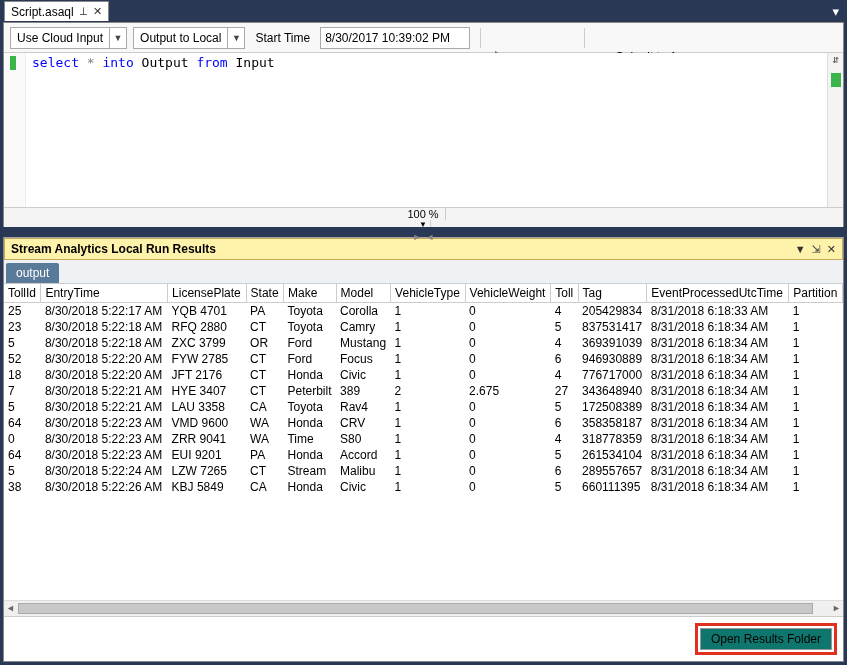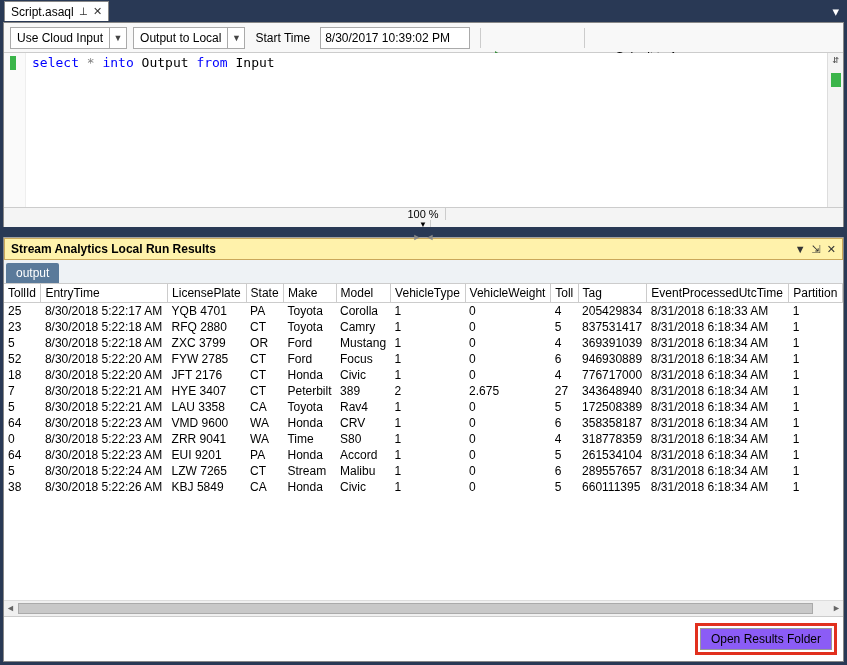--- a/index.html
+++ b/index.html
@@ -287,21 +287,21 @@
   }
   .open-folder {
     border: 3px solid #e1301e;
     padding: 2px;
     display: inline-block;
   }
   .open-folder button {
     font-family: inherit;
     font-size: 12px;
     padding: 3px 10px;
-    background: #8b5cf6;
+    background: #0f766e;
     border: 1px solid #999;
     cursor: pointer;
   }
   .hscrollbar {
     height: 16px;
     background: #f0f0f0;
     position: relative;
     border-top: 1px solid #ddd;
   }
   .hscrollbar .thumb {

